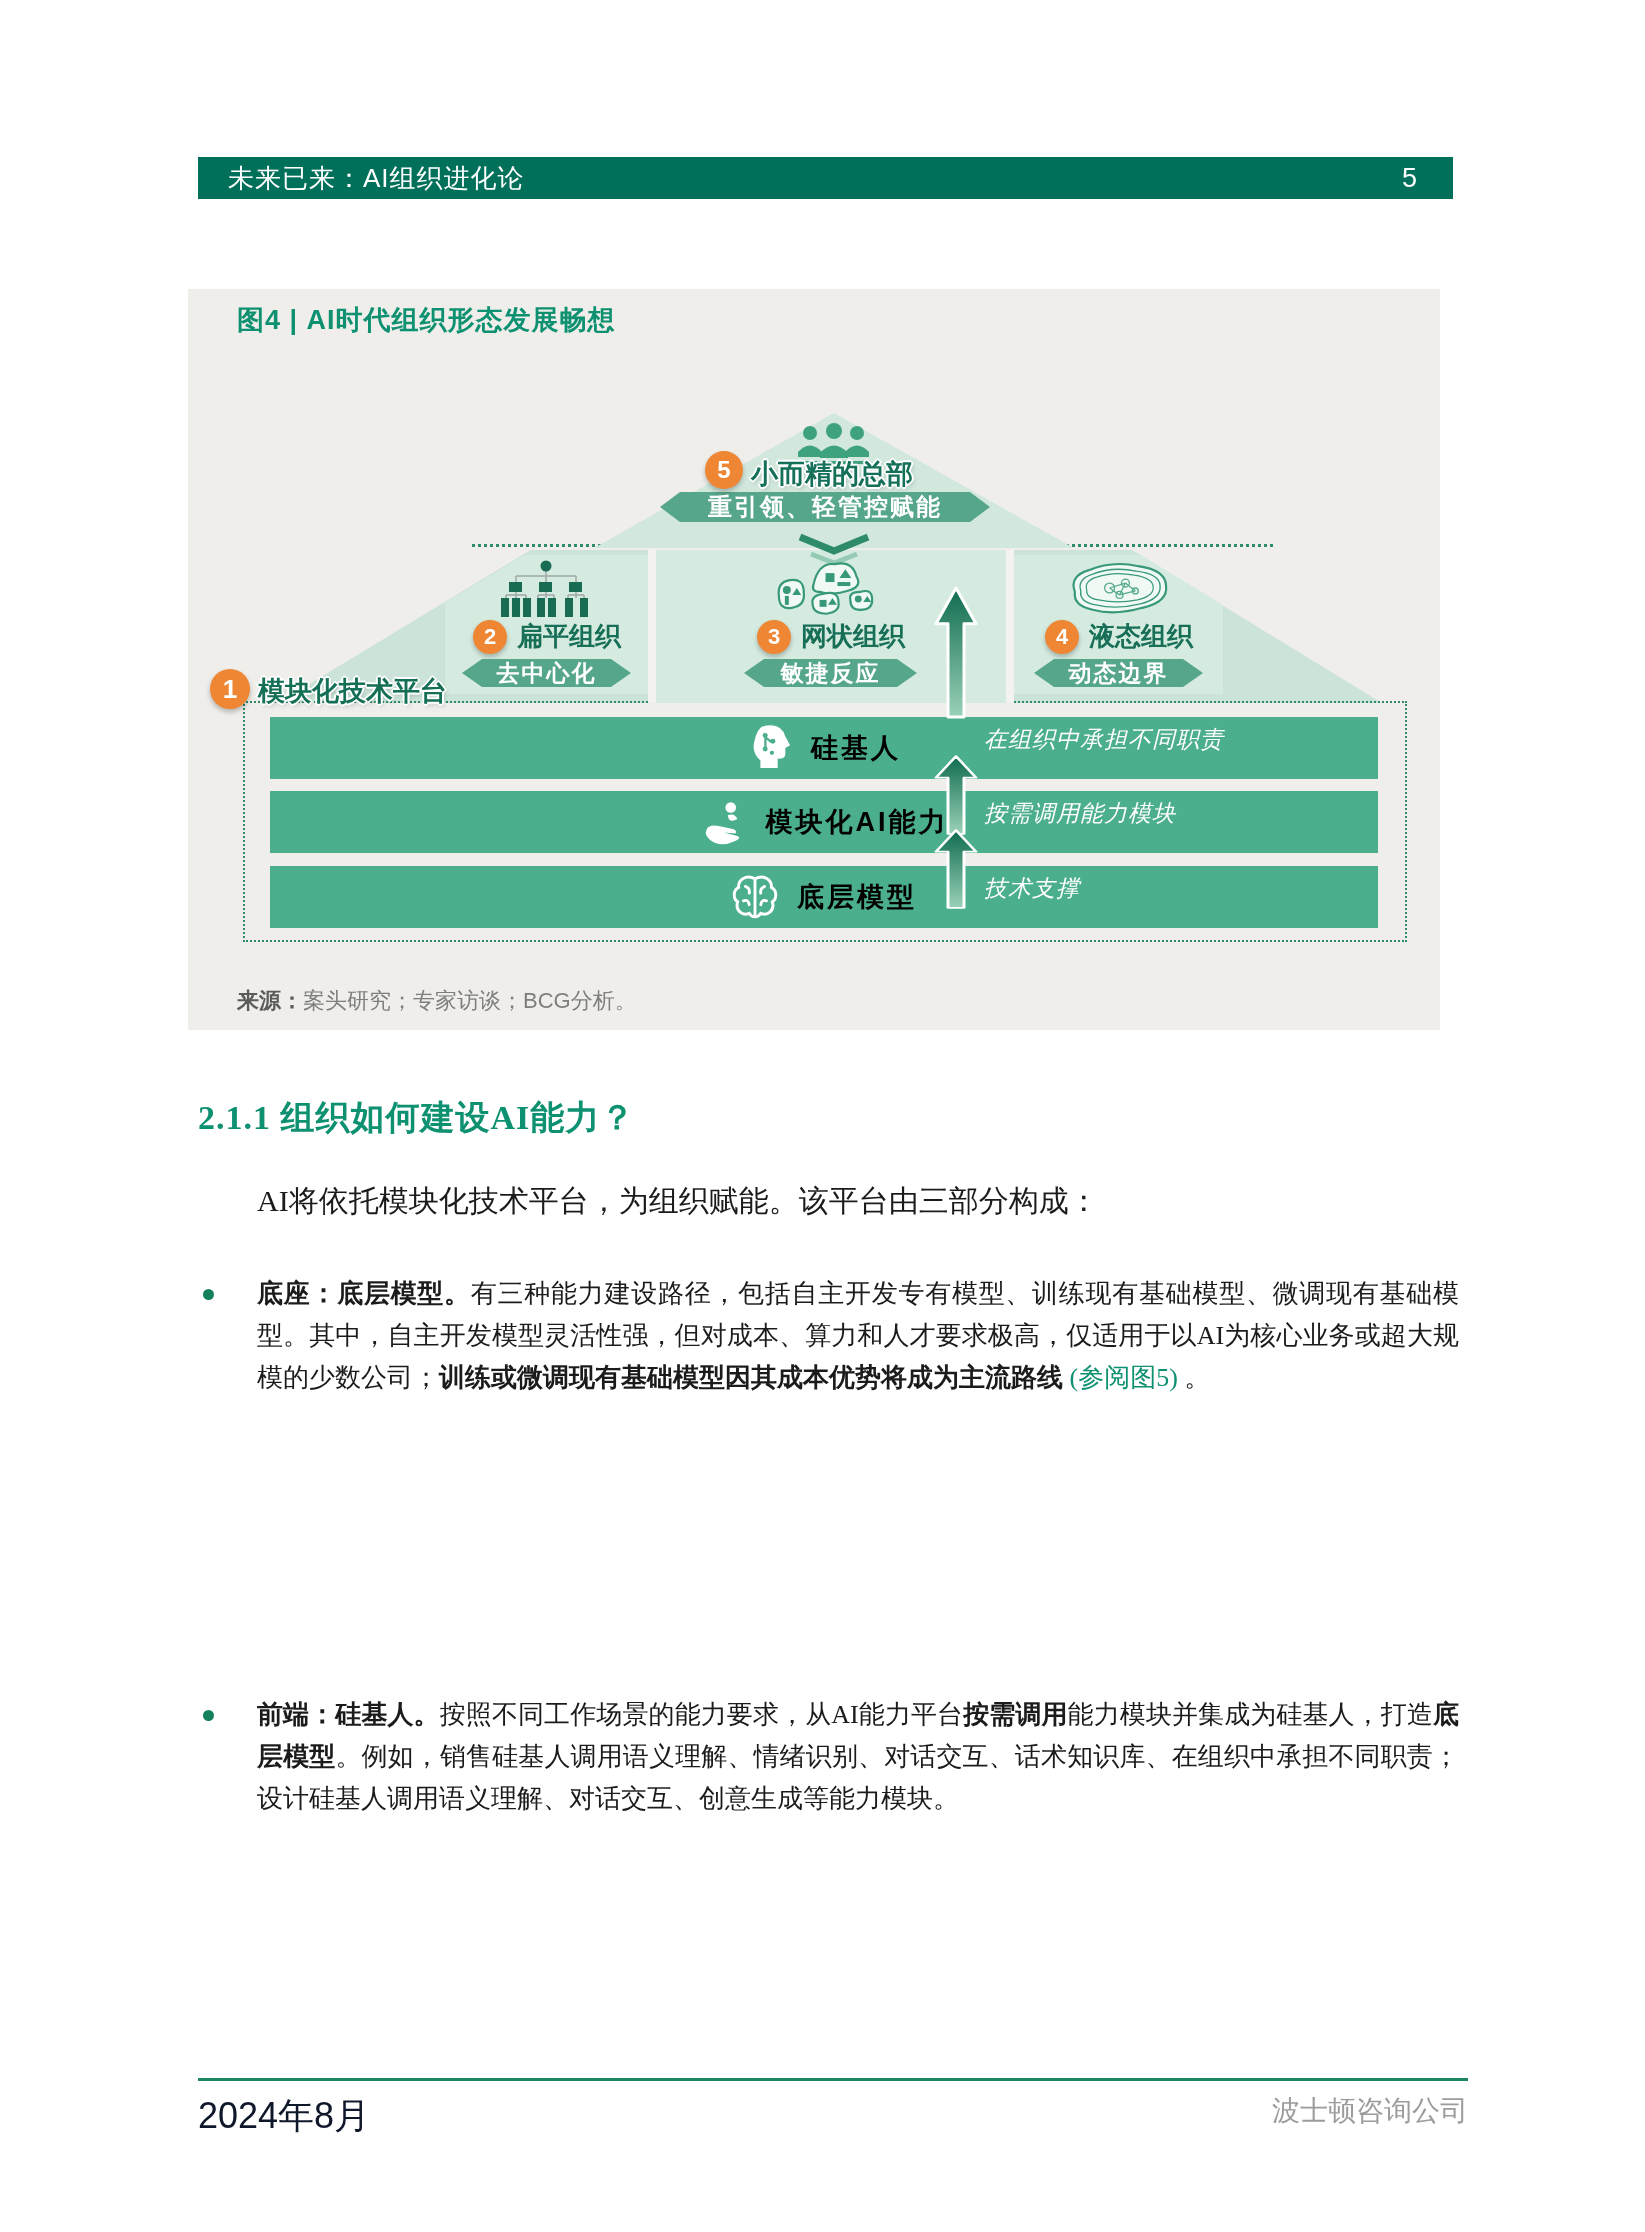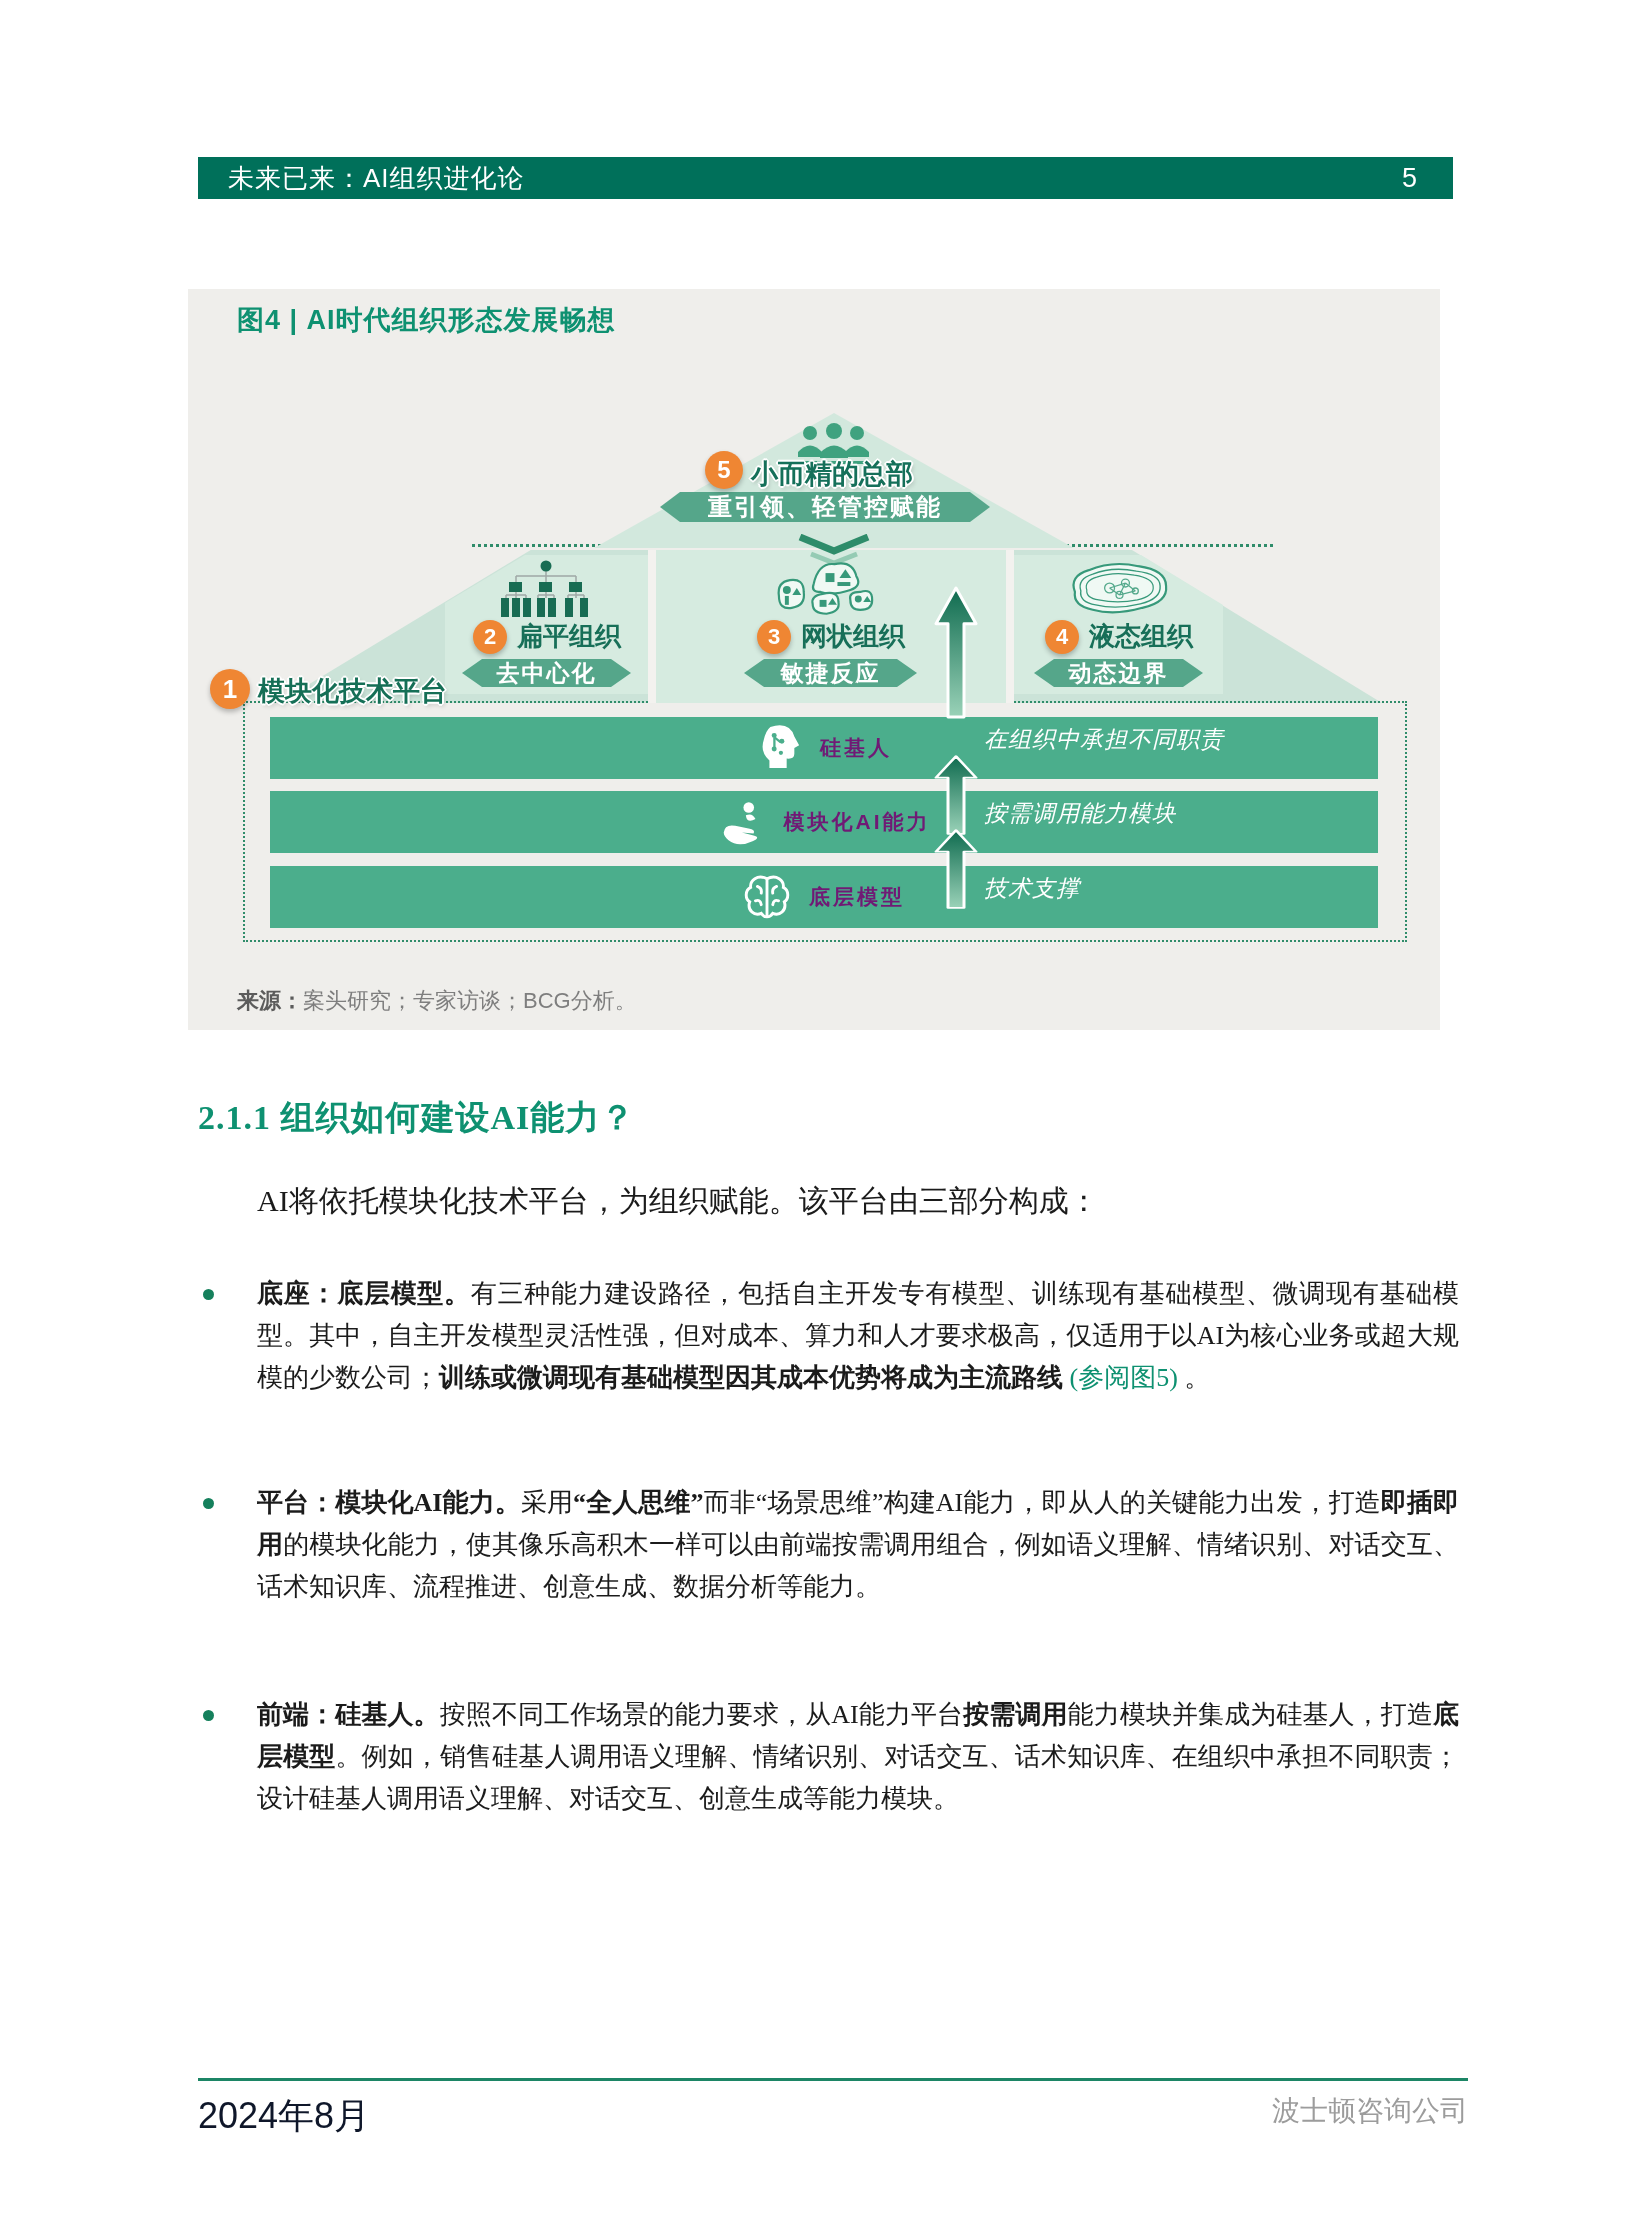--- a/index.html
+++ b/index.html
@@ -45,21 +45,21 @@
   .badge-sm{width:34px;height:34px;font-size:22px;position:static;flex:none;}
   .mid-label{font-size:26px;font-weight:bold;color:#176F58;white-space:nowrap;}
   .banner-sm{height:28px;font-size:23px;letter-spacing:2px;}
 
   .badge-1{left:22px;top:380px;width:40px;height:40px;font-size:26px;}
   .platform-label{left:70px;top:384px;font-size:27px;font-weight:bold;color:#156F56;z-index:6;}
   .dotted-rect{left:55px;top:412px;width:1160px;height:237px;border:2px dotted #2F8C6A;z-index:1;}
 
   .bar{left:82px;width:1108px;height:62px;background:#4BAE8C;z-index:3;
        display:flex;align-items:center;justify-content:center;gap:18px;}
-  .bar-label{color:#701a75;font-size:21px;font-weight:bold;letter-spacing:3px;}
+  .bar-label{color:#000000;font-size:27px;font-weight:bold;letter-spacing:3px;}
   .bar-icon{flex:none;display:flex;}
   .annotation{left:796px;color:#fff;font-size:23px;font-style:italic;z-index:4;letter-spacing:1px;}
   .arrow{left:746px;width:44px;z-index:5;}
 
   .source-line{left:49px;top:697px;font-size:22px;color:#7E7E7E;}
   .source-line b{color:#5C5C5C;}
 
   
   .serif{font-family:"Liberation Serif","DejaVu Serif",serif;}
   .section-heading{left:198px;top:1095px;font-size:34px;font-weight:bold;color:#0E9171;letter-spacing:1px;}
@@ -287,24 +287,20 @@
     </div>
   </div>
 
   <div class="abs section-heading serif">2.1.1 组织如何建设AI能力？</div>
   <div class="abs intro serif">AI将依托模块化技术平台，为组织赋能。该平台由三部分构成：</div>
 
   <div class="abs bullet serif b1">
     <span class="dot"></span>
     <span><span class="b">底座：底层模型。</span><span>有三种能力建设路径，包括自主开发专有模型、训练现有基础模型、微调现有基础模型。其中，自主开发模型灵活性强，但对成本、算力和人才要求极高，仅适用于以AI为核心业务或超大规模的少数公司；</span><span class="b">训练或微调现有基础模型因其成本优势将成为主流路线</span><span class="ref"> (参阅图5) </span><span>。</span></span>
   </div>
-  <div class="abs bullet serif b2">
-    <span class="dot"></span>
-    <span><span class="b">平台：模块化AI能力。</span><span>采用</span><span class="b">“全人思维”</span><span>而非“场景思维”构建AI能力，即从人的关键能力出发，打造</span><span class="b">即插即用</span><span>的模块化能力，使其像乐高积木一样可以由前端按需调用组合，例如语义理解、情绪识别、对话交互、话术知识库、流程推进、创意生成、数据分析等能力。</span></span>
-  </div>
   <div class="abs bullet serif b3">
     <span class="dot"></span>
     <span><span class="b">前端：硅基人。</span><span>按照不同工作场景的能力要求，从AI能力平台</span><span class="b">按需调用</span><span>能力模块并集成为硅基人，打造</span><span class="b">底层模型</span><span>。例如，销售硅基人调用语义理解、情绪识别、对话交互、话术知识库、在组织中承担不同职责；设计硅基人调用语义理解、对话交互、创意生成等能力模块。</span></span>
   </div>
 
   <div class="abs footer-line"></div>
   <div class="abs footer-date">2024年8月</div>
   <div class="abs footer-company">波士顿咨询公司</div>
 
 </div>

